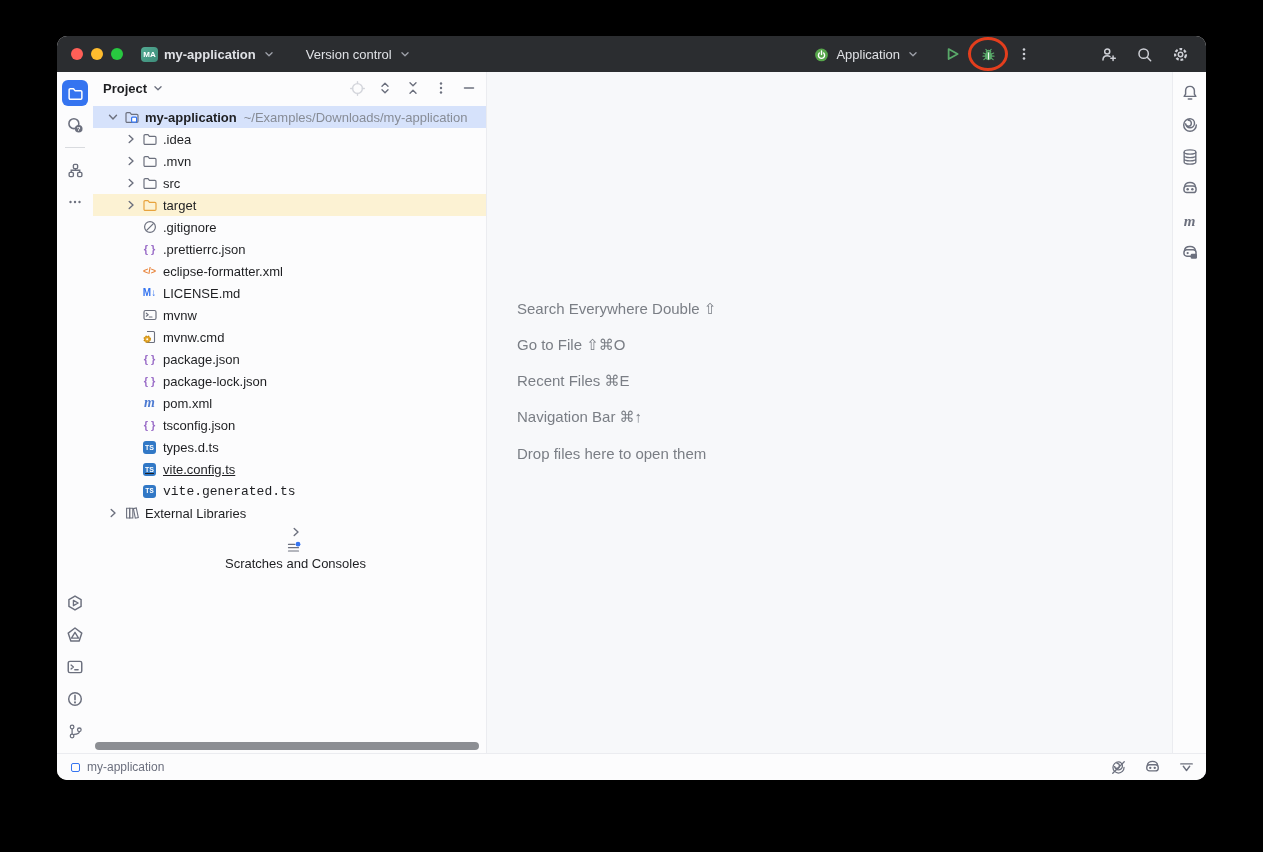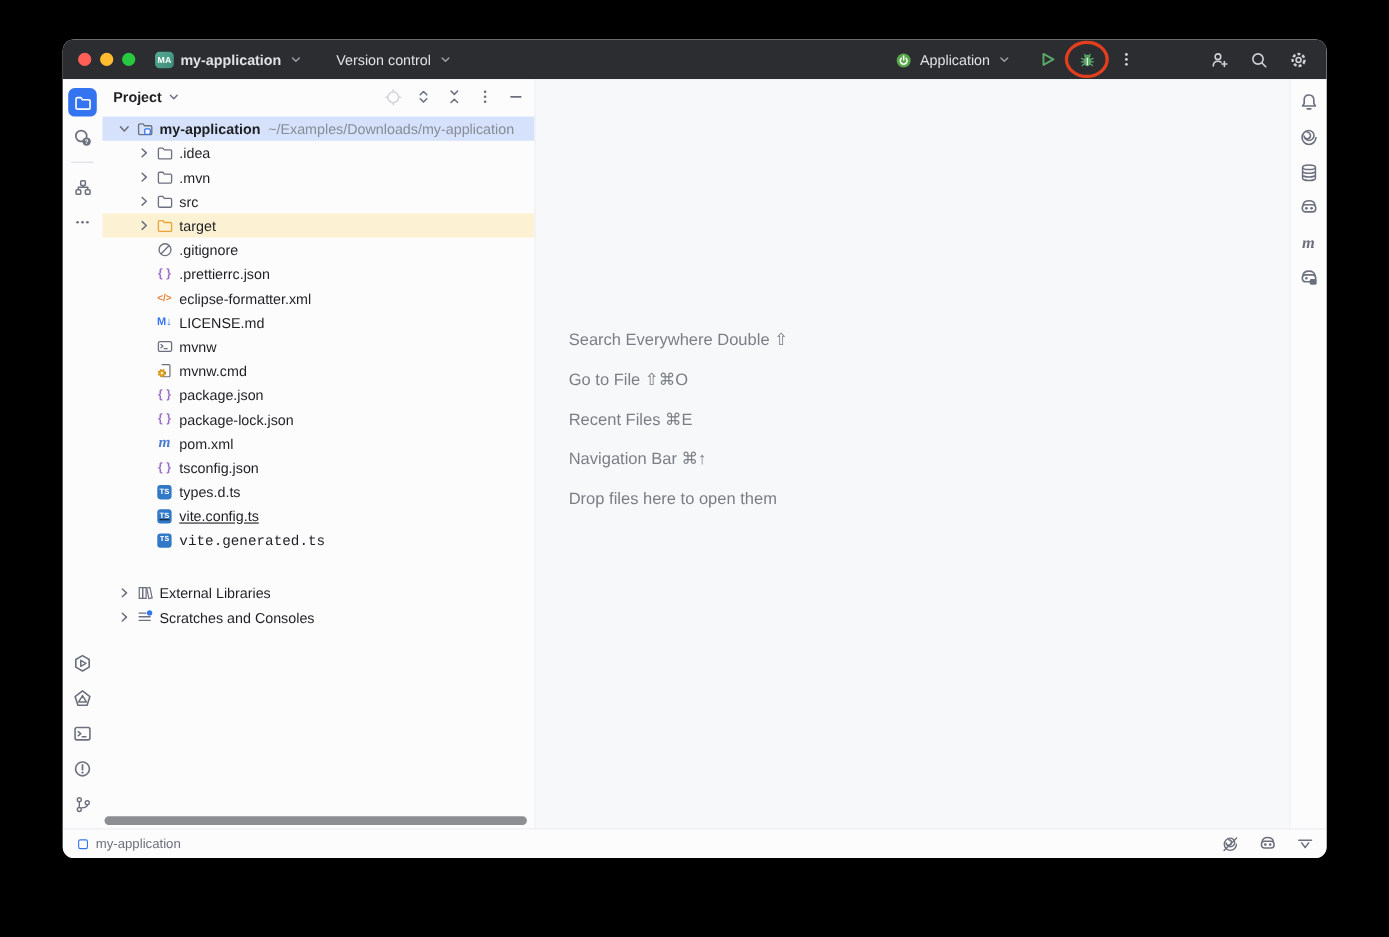--- a/index.html
+++ b/index.html
@@ -449,38 +449,38 @@
             </span>
             <span class="lbl">vite.config.ts</span>
           </div>
           <div class="row" style="padding-left: 30px; font-family: Liberation Mono, monospace;">
             <span class="slot"></span>
             <span class="islot">
               <span class="ts-badge">TS</span>
             </span>
             <span class="lbl">vite.generated.ts</span>
           </div>
-          <div class="row" style="padding-left: 12px; margin-top: 26px;">
+          <div class="row" style="padding-left: 12px;">
             <span class="slot">
               <svg width="16" height="16" viewBox="0 0 16 16">
                 <polyline points="6.2,4.5 10,8 6.2,11.5" fill="none" stroke="#6C707E" stroke-width="1.4" stroke-linecap="round" stroke-linejoin="round"></polyline>
               </svg>
             </span>
             <span class="islot">
               <svg width="16" height="16" viewBox="0 0 16 16">
                 <g fill="none" stroke="#6C707E" stroke-width="1.1">
                   <path d="M2.6 13V3.2h3.1V13z"></path>
                   <path d="M5.7 13V3.2h3.1V13z"></path>
                   <path d="M9.4 3.6l2.9-.6 2 9.6-3 .6z"></path>
                 </g>
               </svg>
             </span>
             <span class="lbl">External Libraries</span>
           </div>
-          <div class="row" style="padding-left: 12px;">
+          <div class="row" style="padding-left: 12px; flex-direction: column;">
             <span class="slot">
               <svg width="16" height="16" viewBox="0 0 16 16">
                 <polyline points="6.2,4.5 10,8 6.2,11.5" fill="none" stroke="#6C707E" stroke-width="1.4" stroke-linecap="round" stroke-linejoin="round"></polyline>
               </svg>
             </span>
             <span class="islot">
               <svg width="16" height="16" viewBox="0 0 16 16">
                 <g stroke="#6C707E" stroke-width="1.2" stroke-linecap="round">
                   <line x1="2.5" y1="4.4" x2="8.6" y2="4.4"></line>
                   <line x1="2.5" y1="7.7" x2="12.5" y2="7.7"></line>

